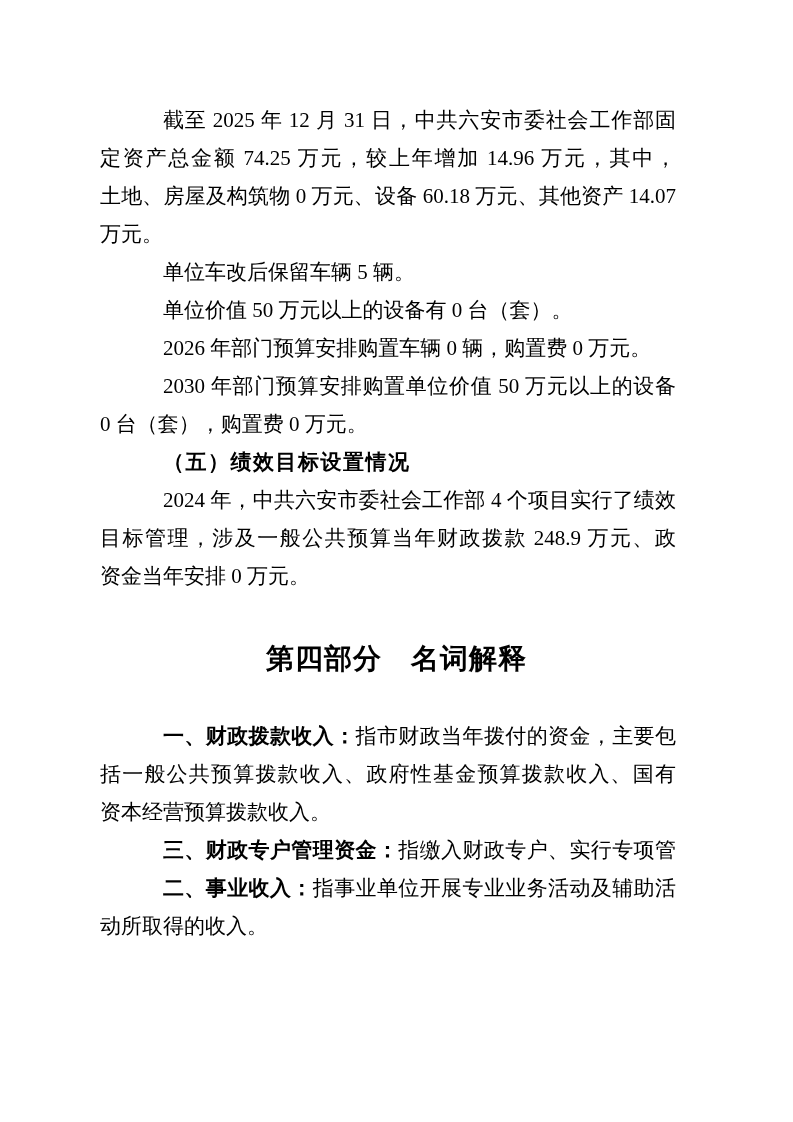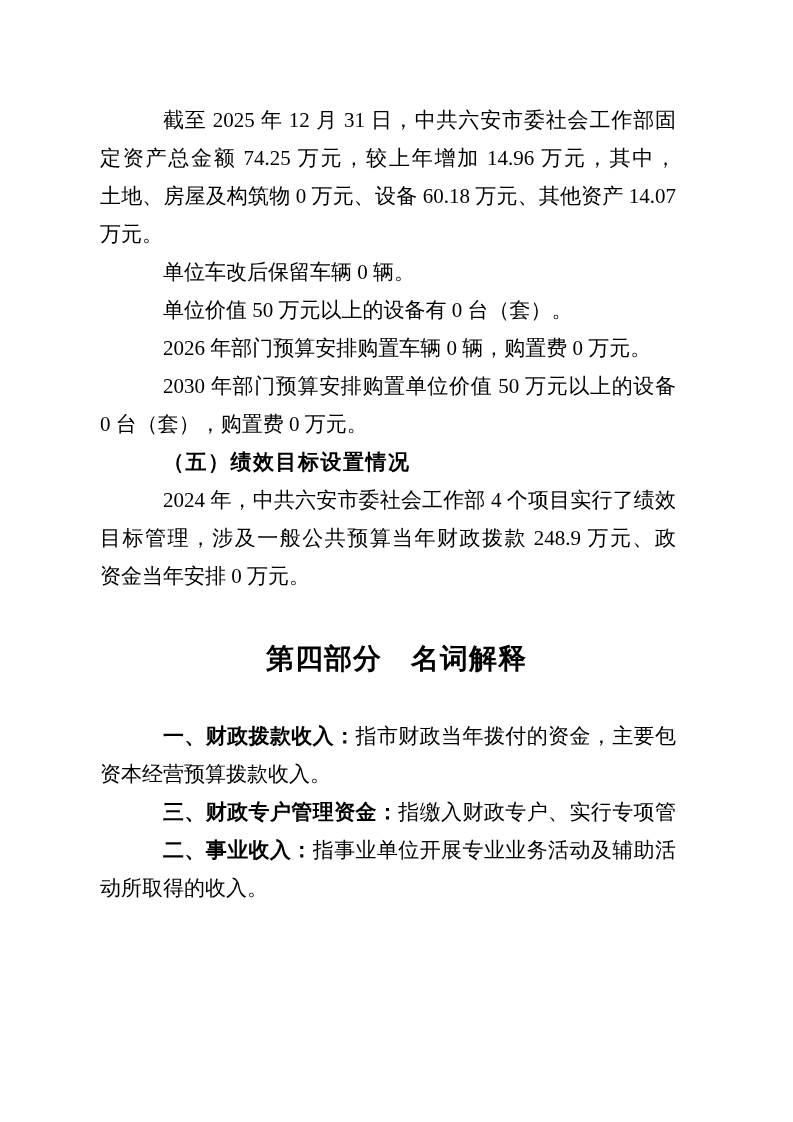--- a/index.html
+++ b/index.html
@@ -78,21 +78,21 @@
   <div class="content">
 
     <div>
       <div class="line just indent">截至 2025 年 12 月 31 日，中共六安市委社会工作部固</div>
       <div class="line just">定资产总金额 74.25 万元，较上年增加 14.96 万元，其中，</div>
       <div class="line just">土地、房屋及构筑物 0 万元、设备 60.18 万元、其他资产 14.07</div>
       <div class="line">万元。</div>
     </div>
 
     <div>
-      <div class="line indent">单位车改后保留车辆 0 辆。</div>
+      <div class="line indent">单位车改后保留车辆 5 辆。</div>
     </div>
 
     <div>
       <div class="line indent">单位价值 50 万元以上的设备有 0 台（套）。</div>
     </div>
 
     <div>
       <div class="line indent">2026 年部门预算安排购置车辆 0 辆，购置费 0 万元。</div>
     </div>
 
@@ -108,20 +108,21 @@
       <div class="line just">目标管理，涉及一般公共预算当年财政拨款 248.9 万元、政</div>
       <div class="line">资金当年安排 0 万元。</div>
     </div>
 
     <div class="part-heading">第四部分　名词解释</div>
 
     <div class="terms-section">
 
       <div>
         <div class="line just indent"><span class="hei">一、财政拨款收入：</span><span>指市财政当年拨付的资金，主要包</span></div>
+        <div class="line just">括一般公共预算拨款收入、政府性基金预算拨款收入、国有</div>
         <div class="line">资本经营预算拨款收入。</div>
       </div>
 
       <div>
         <div class="line just indent"><span class="hei">三、财政专户管理资金：</span><span>指缴入财政专户、实行专项管</span></div>
       </div>
 
       <div>
         <div class="line just indent"><span class="hei">二、事业收入：</span><span>指事业单位开展专业业务活动及辅助活</span></div>
         <div class="line">动所取得的收入。</div>

